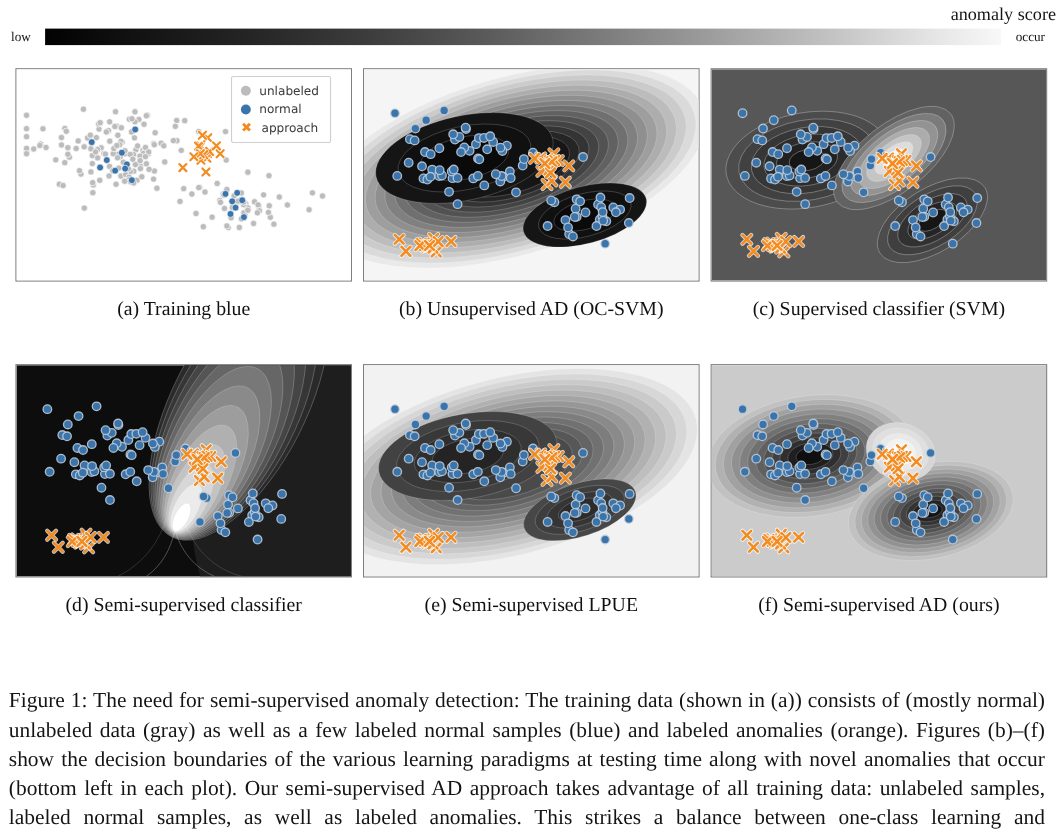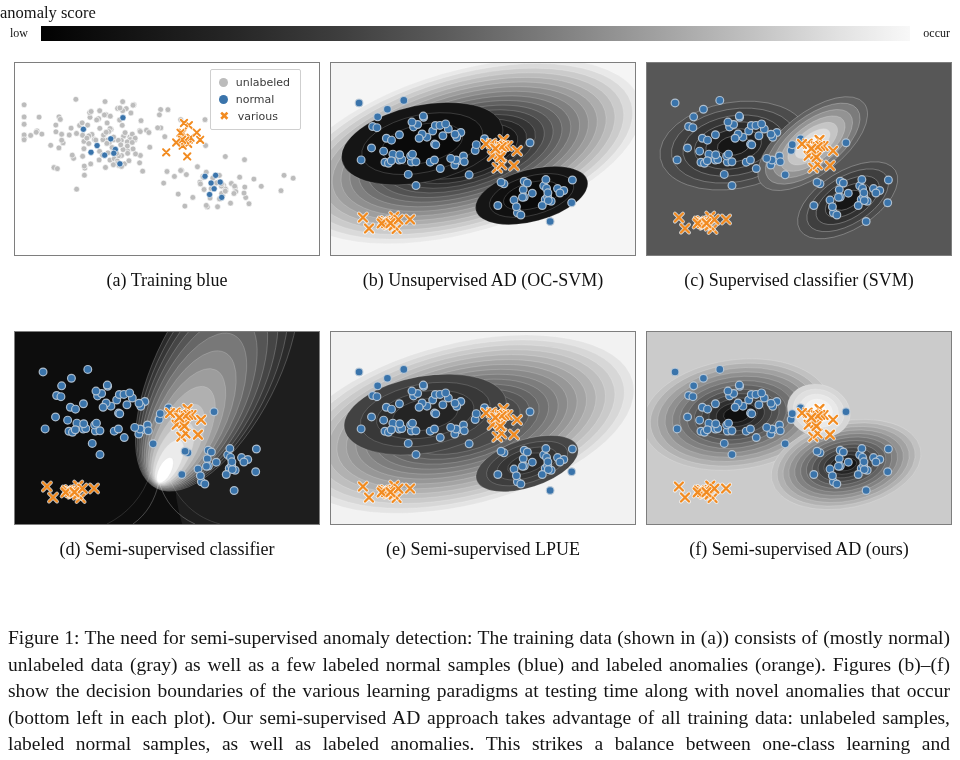--- a/index.html
+++ b/index.html
@@ -3,21 +3,21 @@
 <meta charset="utf-8">
 <style>
   html,body{margin:0;padding:0;}
   body{
     width:960px;height:760px;background:#ffffff;
     font-family:"Liberation Serif",serif;color:#141414;
     overflow:hidden;position:relative;
   }
   
   .cb-wrap{padding-top:3px;}
-  .cb-title{text-align:left;font-size:16.5px;line-height:19px;}
+  .cb-title{text-align:right;font-size:16.5px;line-height:19px;}
   .cb-row{display:flex;align-items:center;margin:2px 10px 0 10px;}
   .cb-label{font-size:12px;line-height:18px;}
   .cb-bar{
     flex:1;height:15px;margin:0 13px;
     background:linear-gradient(to right,
       #020202 0%, #131313 10%, #262626 22%, #3d3d3d 34%,
       #5a5a5a 46%, #7b7b7b 58%, #9e9e9e 70%, #c2c2c2 82%,
       #e2e2e2 92%, #f8f8f8 100%);
   }
   
@@ -316,21 +316,21 @@
         <div class="lrow">
           <span class="lm lm-unlabeled"></span>
           <span>unlabeled</span>
         </div>
         <div class="lrow">
           <span class="lm lm-normal"></span>
           <span>normal</span>
         </div>
         <div class="lrow">
           <span class="lmx">✖</span>
-          <span>various</span>
+          <span>approach</span>
         </div>
       </div>
     </div>
     <div class="pcap">(a) Training blue</div>
   </div>
 
   <div class="cell">
     <div class="panel">
       <svg id="svg-b" width="304" height="192" viewBox="0 0 304 192">
           <rect x="0" y="0" width="304" height="192" fill="#f5f5f5"></rect>

